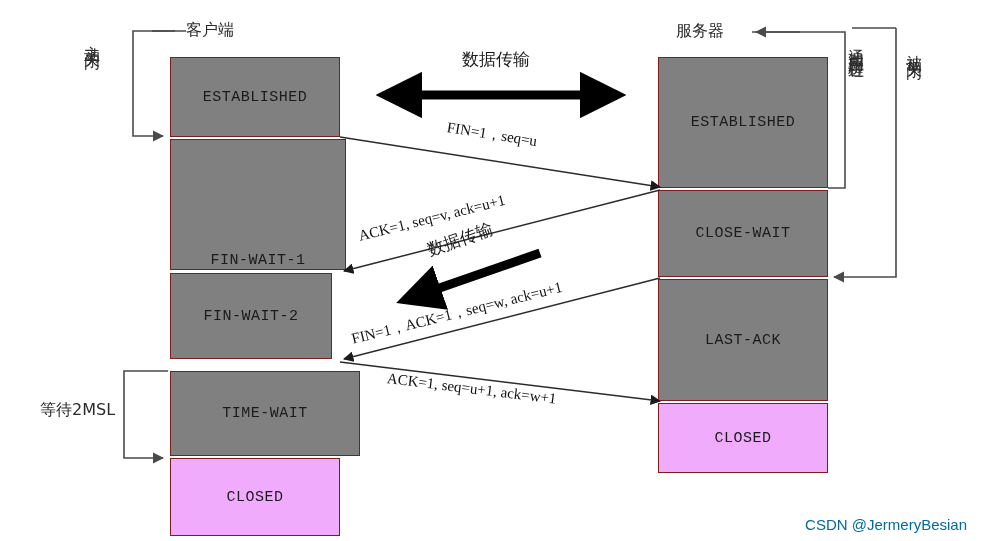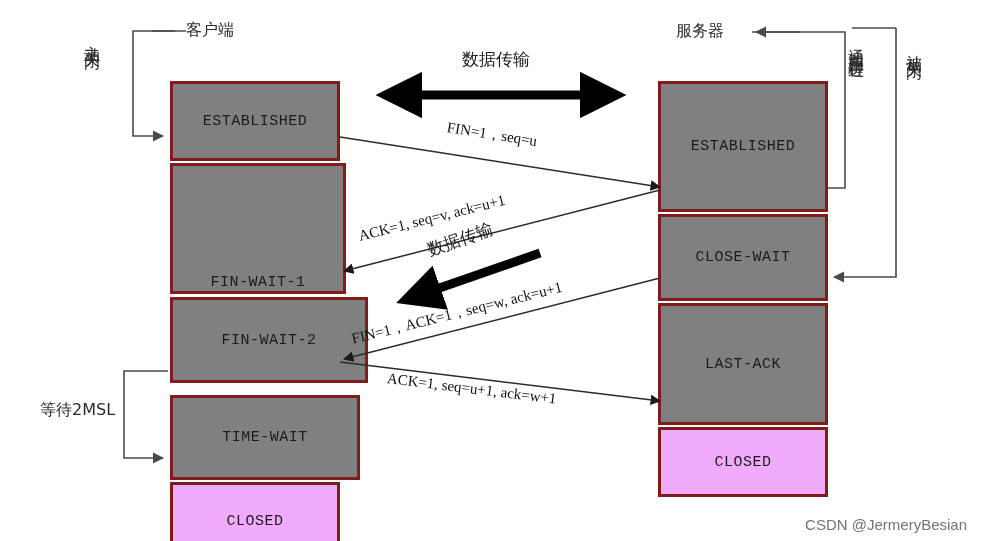--- a/index.html
+++ b/index.html
@@ -8,29 +8,28 @@
     background:#ffffff;
     font-family:"Liberation Sans","DejaVu Sans",sans-serif;
     overflow:hidden;
   }
   #stage{position:relative;width:981px;height:541px;}
 
   
   .state-box{
     position:absolute;
     box-sizing:border-box;
-    border:3px solid #7f1d1d;
+    border:1px solid #7f1d1d;
     display:flex;align-items:center;justify-content:center;
     font-family:"Liberation Mono","DejaVu Sans Mono",monospace;
     font-size:15px;
     letter-spacing:.5px;
     color:#1b1b1b;
     background:#808080;
     z-index:3;
-    margin-top:24px;
   }
   .state-box.closed{background:#f0abfc;}
 
   
   .endpoint-label{
     position:absolute;
     font-family:"DejaVu Sans","Liberation Sans",sans-serif;
     font-size:16px;
     color:#2b2b2b;
     white-space:nowrap;
@@ -84,21 +83,21 @@
     transform-origin:left center;
     z-index:7;
   }
 
   
   .watermark{
     position:absolute;
     right:14px;bottom:8px;
     font-family:"Liberation Sans","DejaVu Sans",sans-serif;
     font-size:15px;
-    color:#737373;
+    color:#0369a1;
     white-space:nowrap;
     z-index:8;
   }
 </style>
 </head>
 <body>
 
 <div id="stage">
 
   <svg class="overlay" viewBox="0 0 981 541">
@@ -154,21 +153,21 @@
       <line x1="540" y1="253" x2="405" y2="300" stroke="#000000" stroke-width="9" marker-end="url(#boldArrowEnd)"></line>
     </g>
   </svg>
 
   <div class="state-box" style="left:170px;top:57px;width:170px;height:80px;">
     <span>ESTABLISHED</span>
   </div>
   <div class="state-box" style="left:170px;top:139px;width:176px;height:131px;align-items:flex-end;">
     <span>FIN-WAIT-1</span>
   </div>
-  <div class="state-box" style="left:170px;top:273px;width:198px;height:86px;">
+  <div class="state-box" style="left:170px;top:273px;width:162px;height:86px;">
     <span>FIN-WAIT-2</span>
   </div>
   <div class="state-box" style="left:170px;top:371px;width:190px;height:85px;">
     <span>TIME-WAIT</span>
   </div>
   <div class="state-box closed" style="left:170px;top:458px;width:170px;height:78px;">
     <span>CLOSED</span>
   </div>
 
   <div class="state-box" style="left:658px;top:57px;width:170px;height:131px;">

